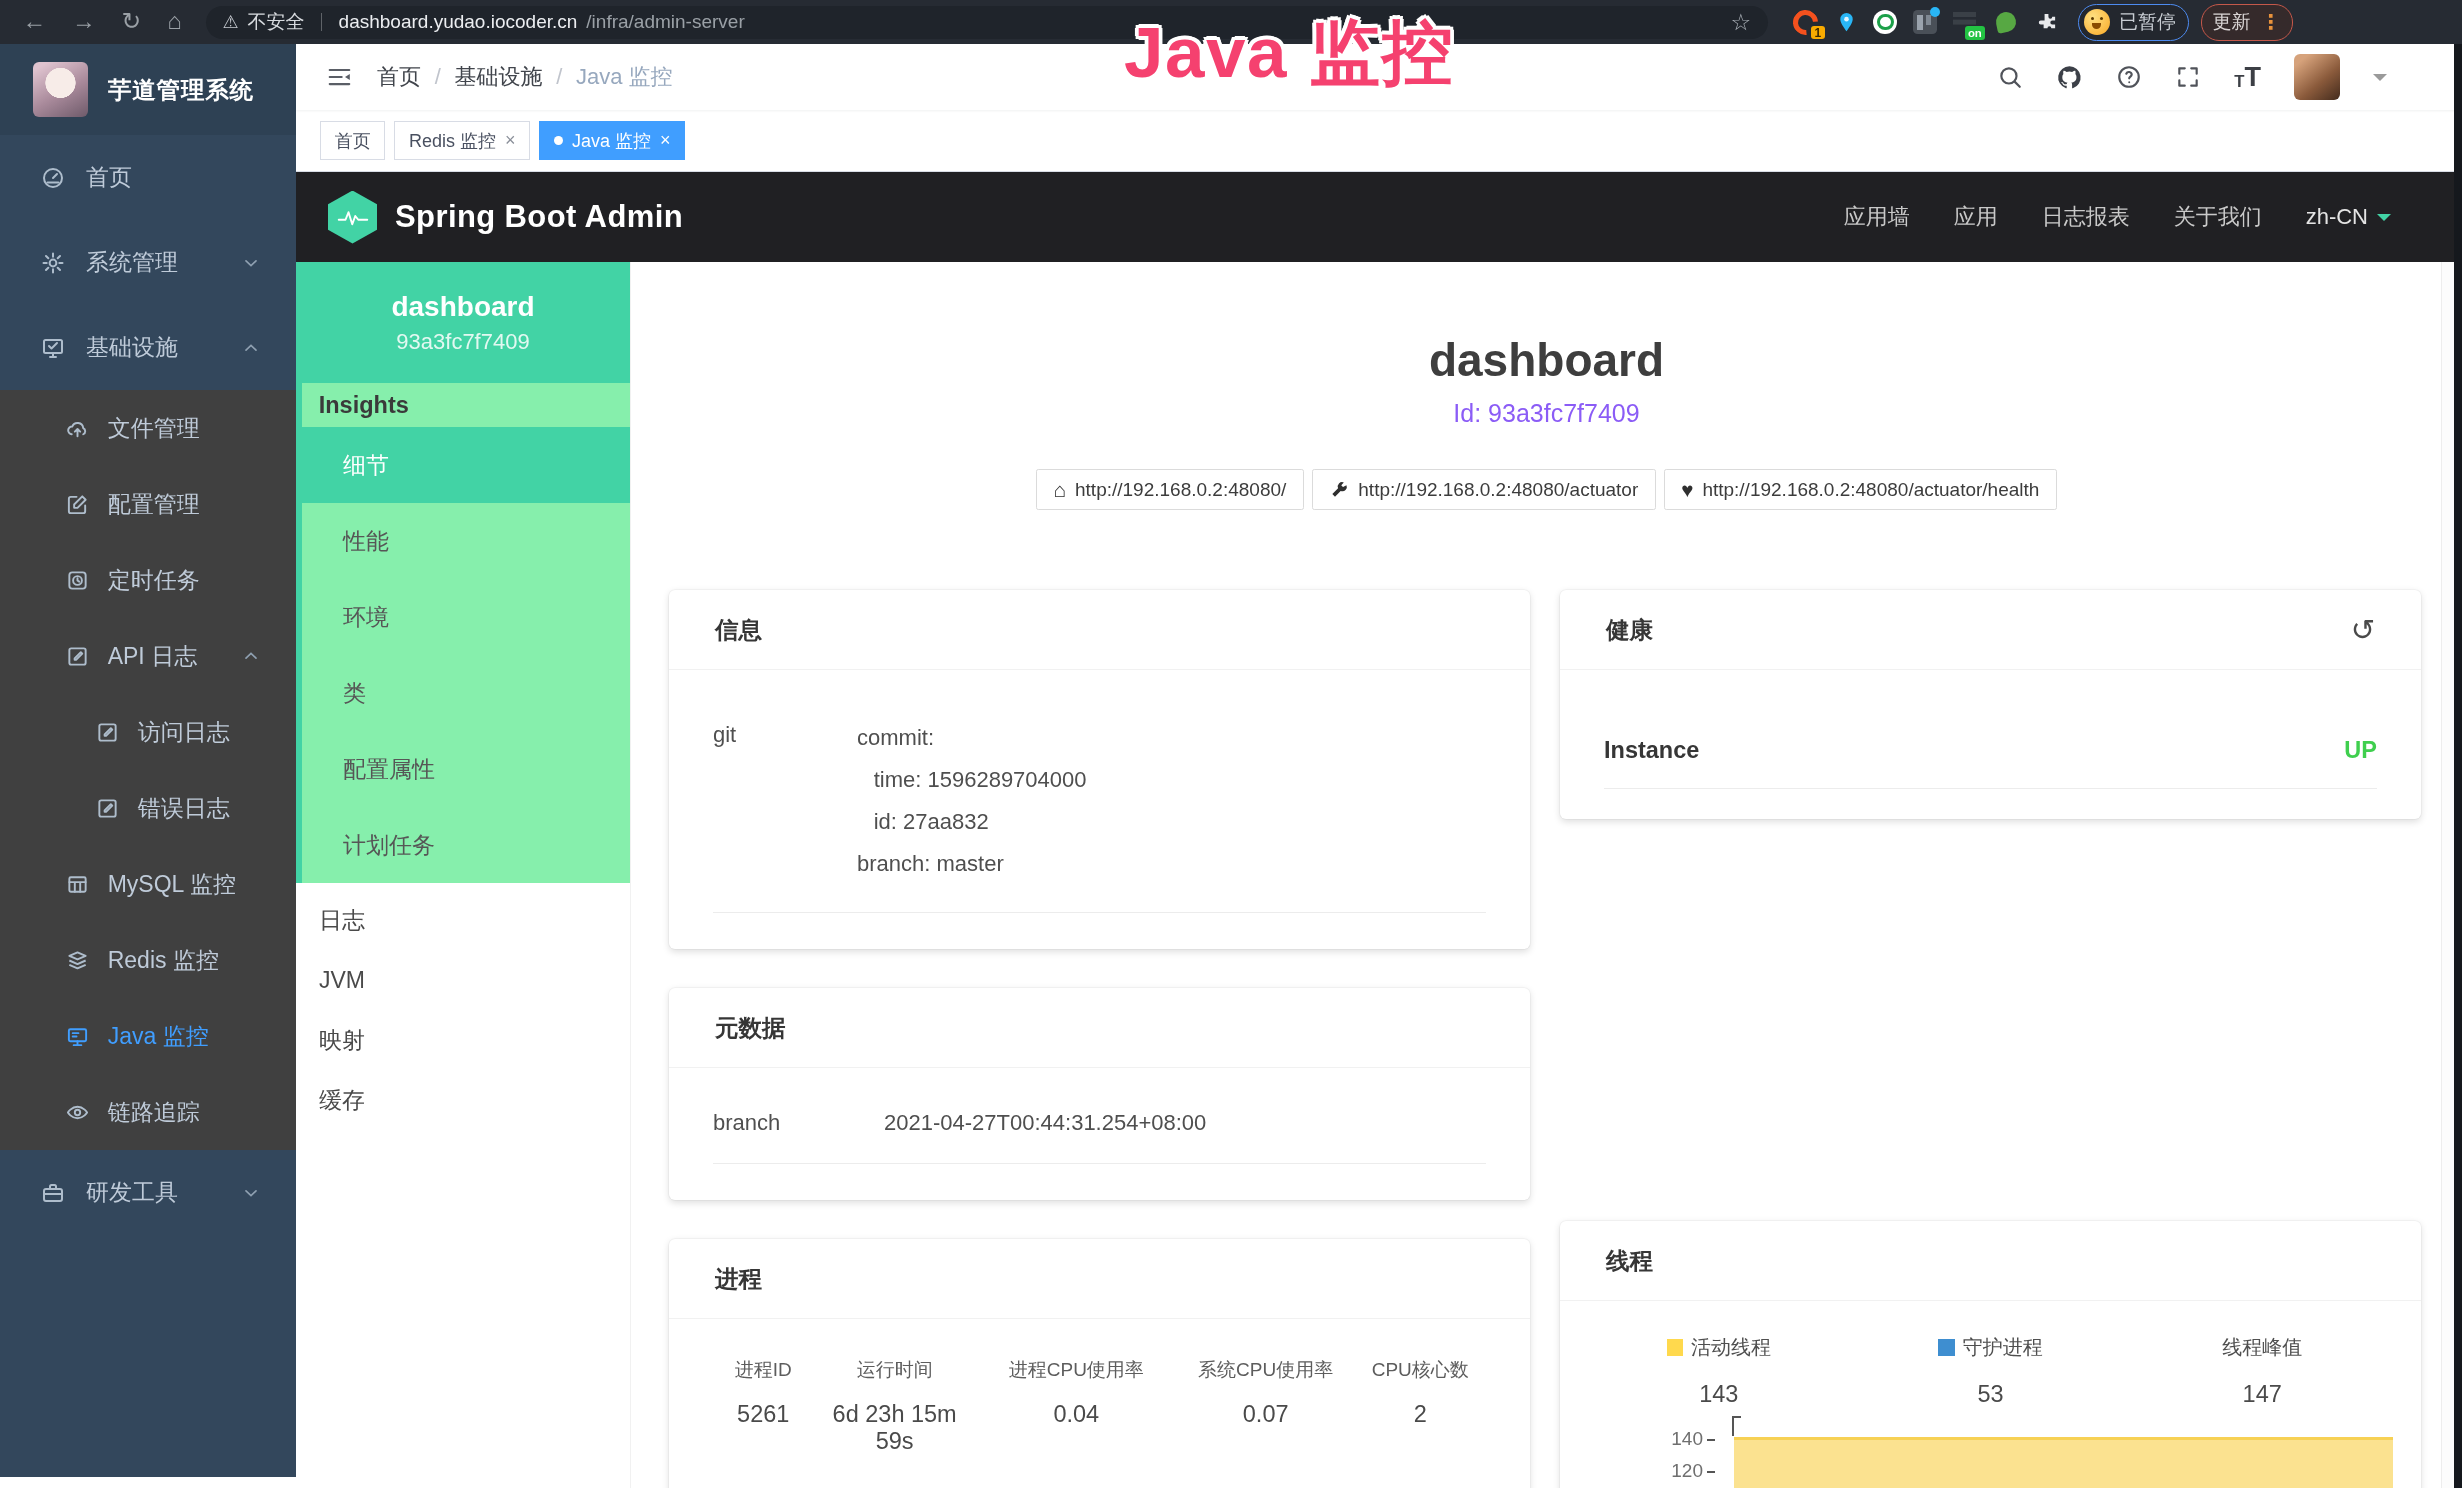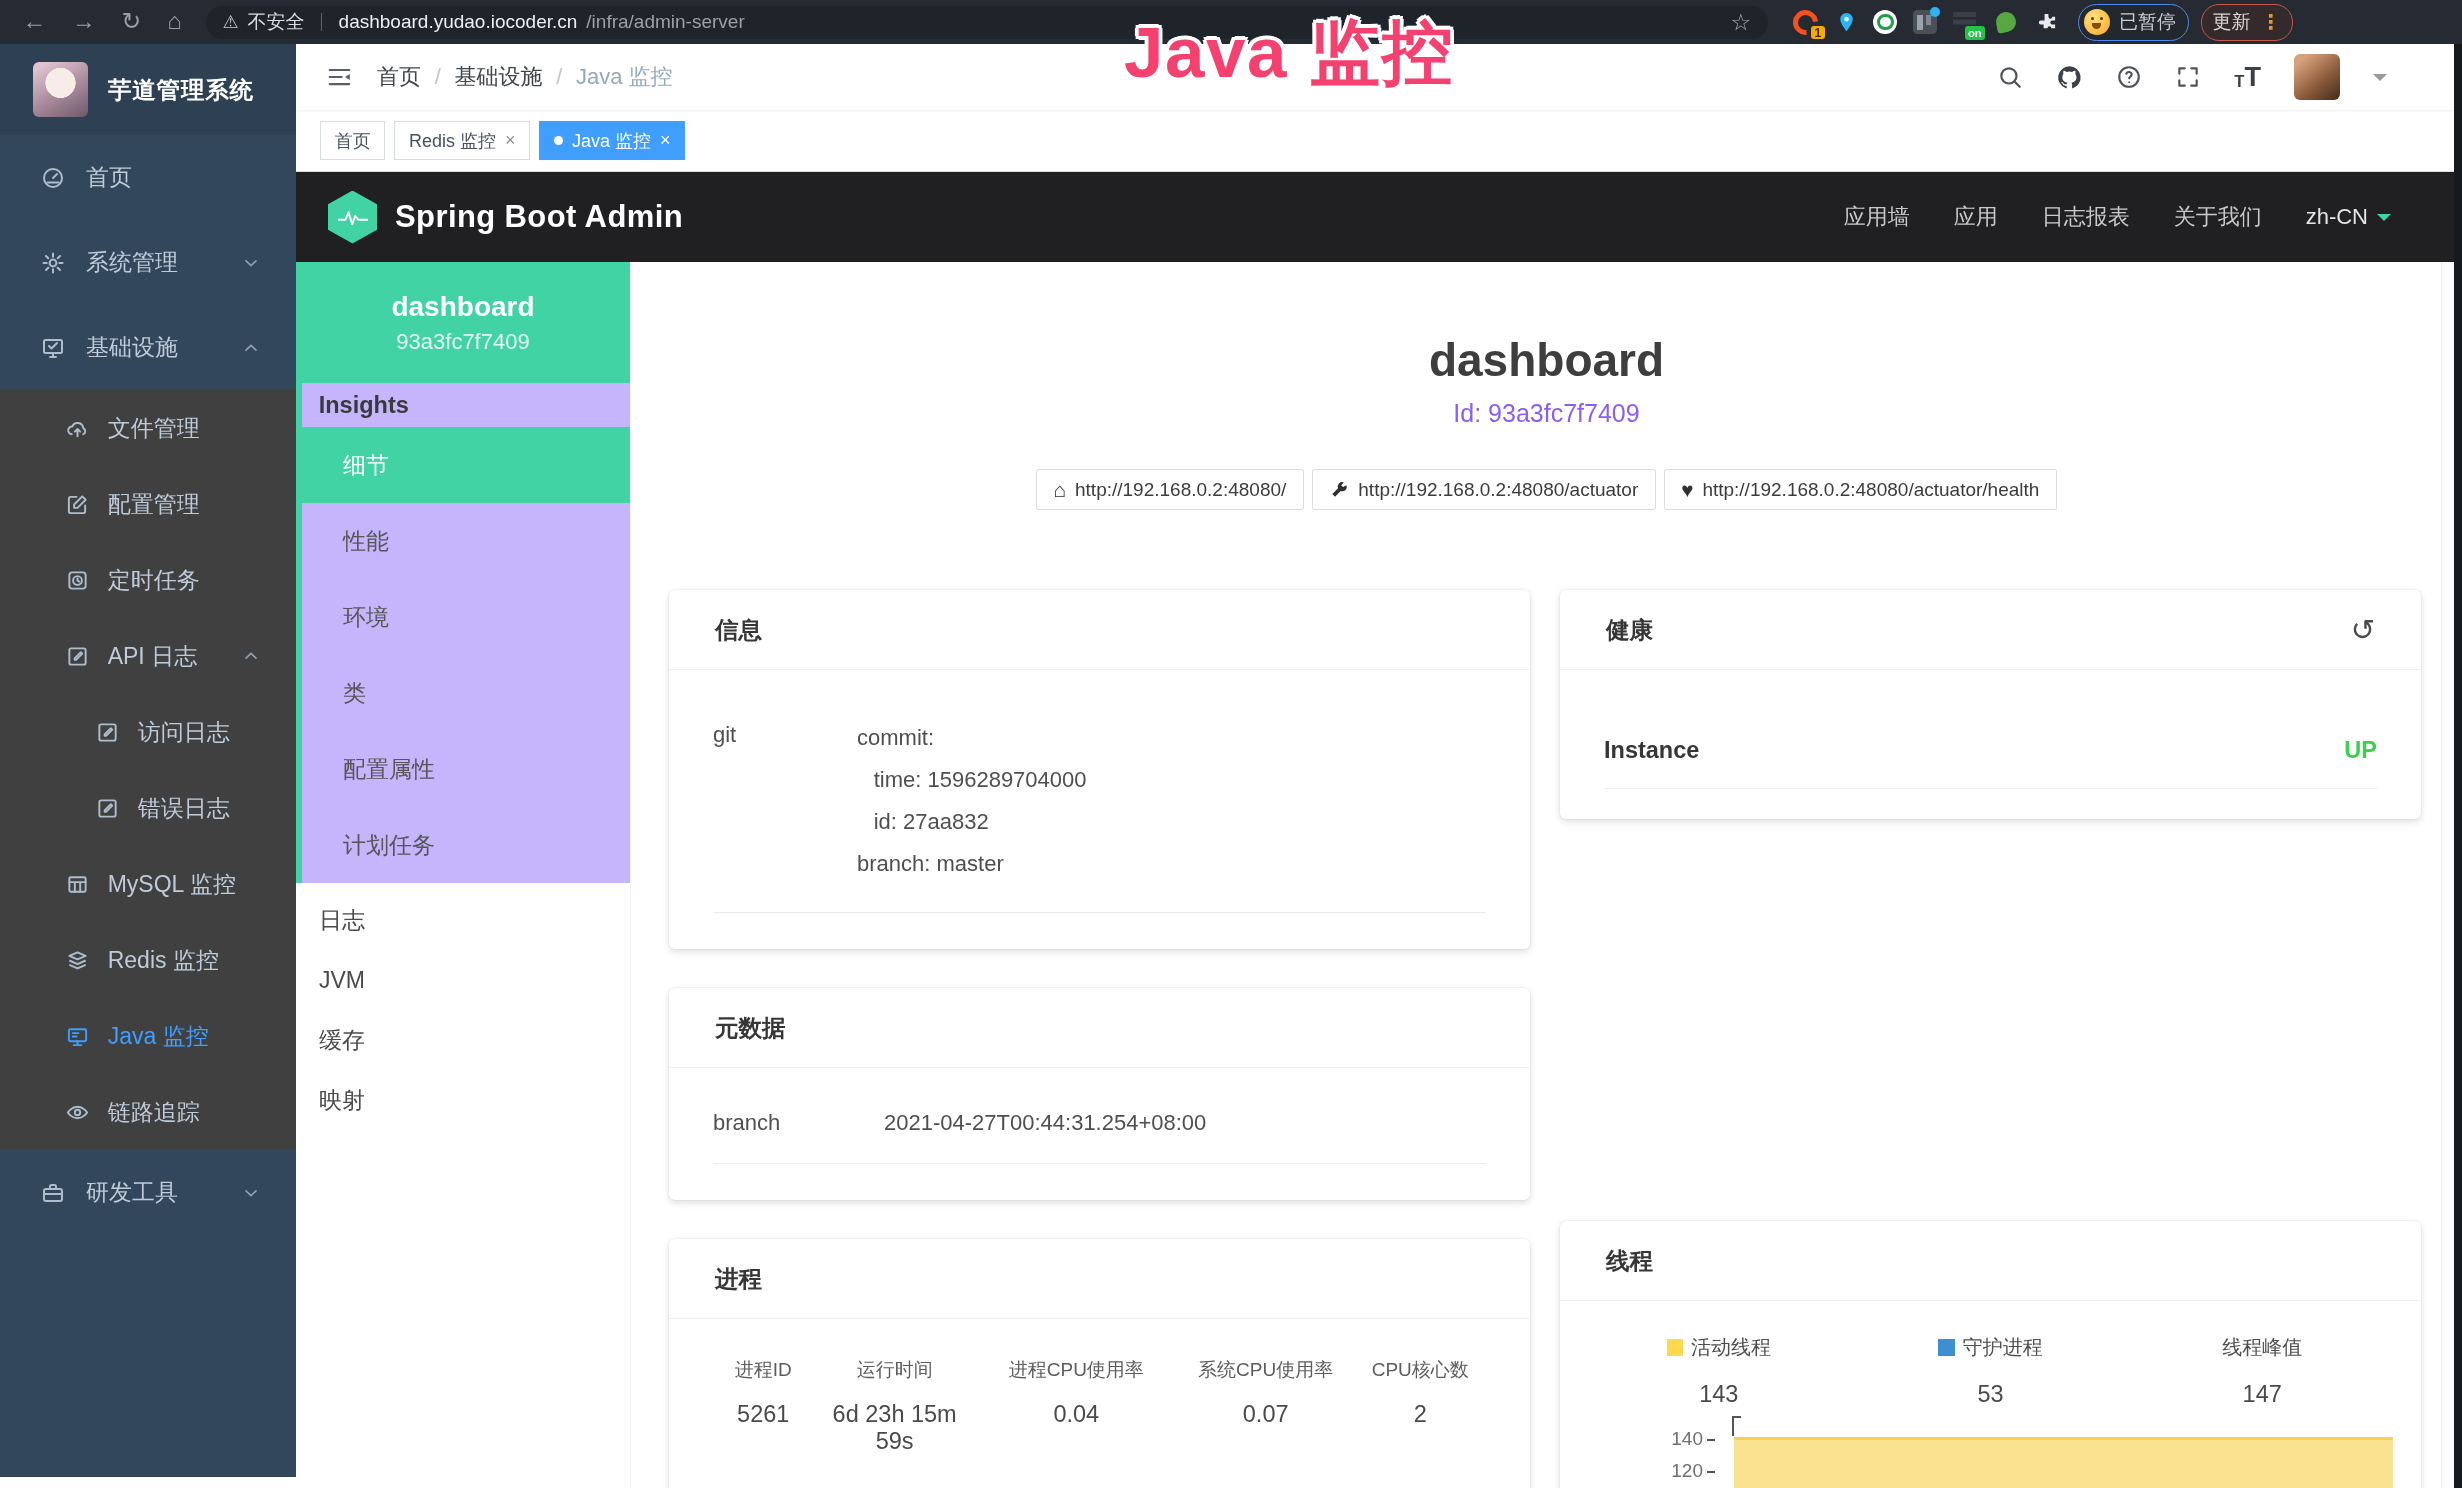--- a/index.html
+++ b/index.html
@@ -94,21 +94,21 @@
   .sba-nav{margin-left:auto;display:flex;align-items:center;gap:44px;font-size:22px;color:#c9c9c9;padding-right:39px}
   .sba-nav .navitem{cursor:pointer}
   .locale{display:flex;align-items:center;gap:9px;color:#e4e4e4}
   .sba-caret{width:0;height:0;border:7.6px solid transparent;border-top-color:#42d3a5;margin-top:7.6px}
 
   .sba-body{flex:1;display:flex;min-height:0}
   .inner-side{width:334px;flex:0 0 334px;background:#fff;border-right:0.8px solid #f1f1f1}
   .app-head{height:121px;background:#42d3a5;color:#fff;display:flex;flex-direction:column;align-items:center;justify-content:center;gap:6px}
   .app-name{font-size:28px;font-weight:700}
   .app-id{font-size:22px;opacity:.85}
-  .group{background:#c4b5fd;border-left:6px solid #42d3a5}
+  .group{background:#86efac;border-left:6px solid #42d3a5}
   .group-label{height:44px;display:flex;align-items:center;padding-left:16.7px;font-size:23.5px;font-weight:700;color:#3a3a3a}
   .g-item{height:76px;display:flex;align-items:center;padding-left:41px;font-size:23px;color:#565656;cursor:pointer}
   .g-item.active{background:#42d3a5;color:#fff;margin-left:-6px;padding-left:47px}
   .r-items{margin-top:7.6px}
   .r-item{height:60px;display:flex;align-items:center;padding-left:23px;font-size:23px;color:#4a4a4a;cursor:pointer}
 
   .content{flex:1;padding-top:72px;position:relative;background:#fff;min-width:0}
   .big-title{text-align:center;font-size:46px;font-weight:600;color:#3e3e3e;line-height:53px}
   .id-line{text-align:center;font-size:25px;color:#8b5cf6;margin-top:12px}
   .url-row{display:flex;justify-content:center;margin-top:41px}
@@ -480,22 +480,22 @@
           <div class="g-item active">细节</div>
           <div class="g-item">性能</div>
           <div class="g-item">环境</div>
           <div class="g-item">类</div>
           <div class="g-item">配置属性</div>
           <div class="g-item">计划任务</div>
         </div>
         <div class="r-items">
           <div class="r-item">日志</div>
           <div class="r-item">JVM</div>
+          <div class="r-item">映射</div>
           <div class="r-item">缓存</div>
-          <div class="r-item">映射</div>
         </div>
       </aside>
 
       <section class="content">
         <h1 class="big-title" style="margin:0">dashboard</h1>
         <div class="id-line">Id: 93a3fc7f7409</div>
 
         <div class="url-row">
           <span class="url-btn">
             <span class="g">⌂</span>

